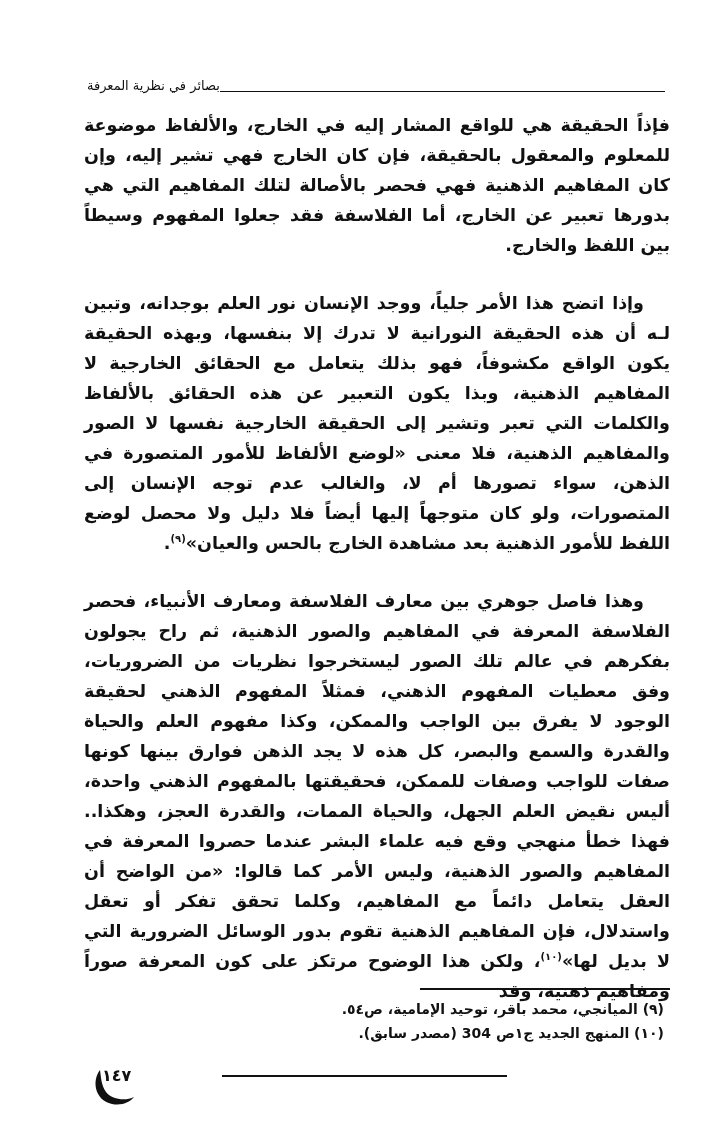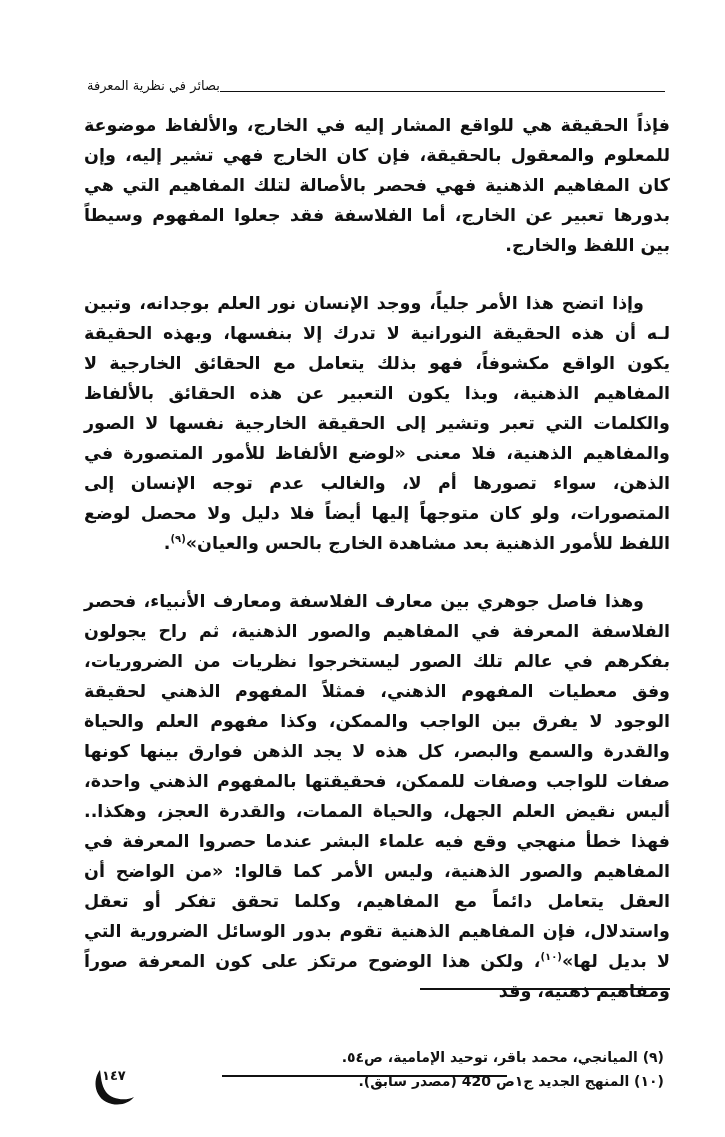--- a/index.html
+++ b/index.html
@@ -92,21 +92,20 @@
     .footnotes {
       position: absolute;
       top: 997px;
       left: 84px;
       width: 586px;
       direction: rtl;
       font-family: "DejaVu Sans", sans-serif;
       font-weight: bold;
       font-size: 14px;
       line-height: 24px;
-      margin-top: 48px;
     }
     .footnotes .fn-line {
       display: block;
       padding-right: 6px;
     }
     
     .footer-rule {
       position: absolute;
       top: 1075px;
       left: 222px;
@@ -127,21 +126,21 @@
       top: 0;
       width: 44px;
       height: 44px;
     }
     .page-number .num {
       position: absolute;
       left: 10px;
       top: 2px;
       font-family: "DejaVu Sans", sans-serif;
       font-weight: bold;
-      font-size: 13px;
+      font-size: 16px;
       line-height: 20px;
       direction: rtl;
     }
   </style>
 </head>
 <body>
 
 <div class="page">
 
   <div class="running-header">
@@ -154,21 +153,21 @@
 
     <p class="indent"><span>وإذا اتضح هذا الأمر جلياً، ووجد الإنسان نور العلم بوجدانه، وتبين لـه أن هذه الحقيقة النورانية لا تدرك إلا بنفسها، وبهذه الحقيقة يكون الواقع مكشوفاً، فهو بذلك يتعامل مع الحقائق الخارجية لا المفاهيم الذهنية، وبذا يكون التعبير عن هذه الحقائق بالألفاظ والكلمات التي تعبر وتشير إلى الحقيقة الخارجية نفسها لا الصور والمفاهيم الذهنية، فلا معنى «لوضع الألفاظ للأمور المتصورة في الذهن، سواء تصورها أم لا، والغالب عدم توجه الإنسان إلى المتصورات، ولو كان متوجهاً إليها أيضاً فلا دليل ولا محصل لوضع اللفظ للأمور الذهنية بعد مشاهدة الخارج بالحس والعيان»</span><sup class="fn">(٩)</sup><span>.</span></p>
 
     <p class="indent"><span>وهذا فاصل جوهري بين معارف الفلاسفة ومعارف الأنبياء، فحصر الفلاسفة المعرفة في المفاهيم والصور الذهنية، ثم راح يجولون بفكرهم في عالم تلك الصور ليستخرجوا نظريات من الضروريات، وفق معطيات المفهوم الذهني، فمثلاً المفهوم الذهني لحقيقة الوجود لا يفرق بين الواجب والممكن، وكذا مفهوم العلم والحياة والقدرة والسمع والبصر، كل هذه لا يجد الذهن فوارق بينها كونها صفات للواجب وصفات للممكن، فحقيقتها بالمفهوم الذهني واحدة، أليس نقيض العلم الجهل، والحياة الممات، والقدرة العجز، وهكذا.. فهذا خطأ منهجي وقع فيه علماء البشر عندما حصروا المعرفة في المفاهيم والصور الذهنية، وليس الأمر كما قالوا: «من الواضح أن العقل يتعامل دائماً مع المفاهيم، وكلما تحقق تفكر أو تعقل واستدلال، فإن المفاهيم الذهنية تقوم بدور الوسائل الضرورية التي لا بديل لها»</span><sup class="fn">(١٠)</sup><span>، ولكن هذا الوضوح مرتكز على كون المعرفة صوراً ومفاهيم ذهنية، وقد</span></p>
   </div>
 
   <div class="fn-rule"></div>
 
   <div class="footnotes">
     <span class="fn-line"><span>(٩)</span> <span>الميانجي، محمد باقر، توحيد الإمامية، ص٥٤.</span></span>
-    <span class="fn-line"><span>(١٠)</span> <span>المنهج الجديد ج١ص 420 (مصدر سابق).</span></span>
+    <span class="fn-line"><span>(١٠)</span> <span>المنهج الجديد ج١ص 304 (مصدر سابق).</span></span>
   </div>
 
   <div class="footer-rule"></div>
 
   <div class="page-number">
     <svg class="crescent" viewBox="0 0 44 44">
       <path d="M8 6 C 0 16, 2 36, 20 40 C 30 42, 38 38, 42 33 C 34 37, 20 36, 14 28 C 9 21, 9 12, 8 6 Z" fill="#111"></path>
     </svg>
     <span class="num">١٤٧</span>
   </div>

